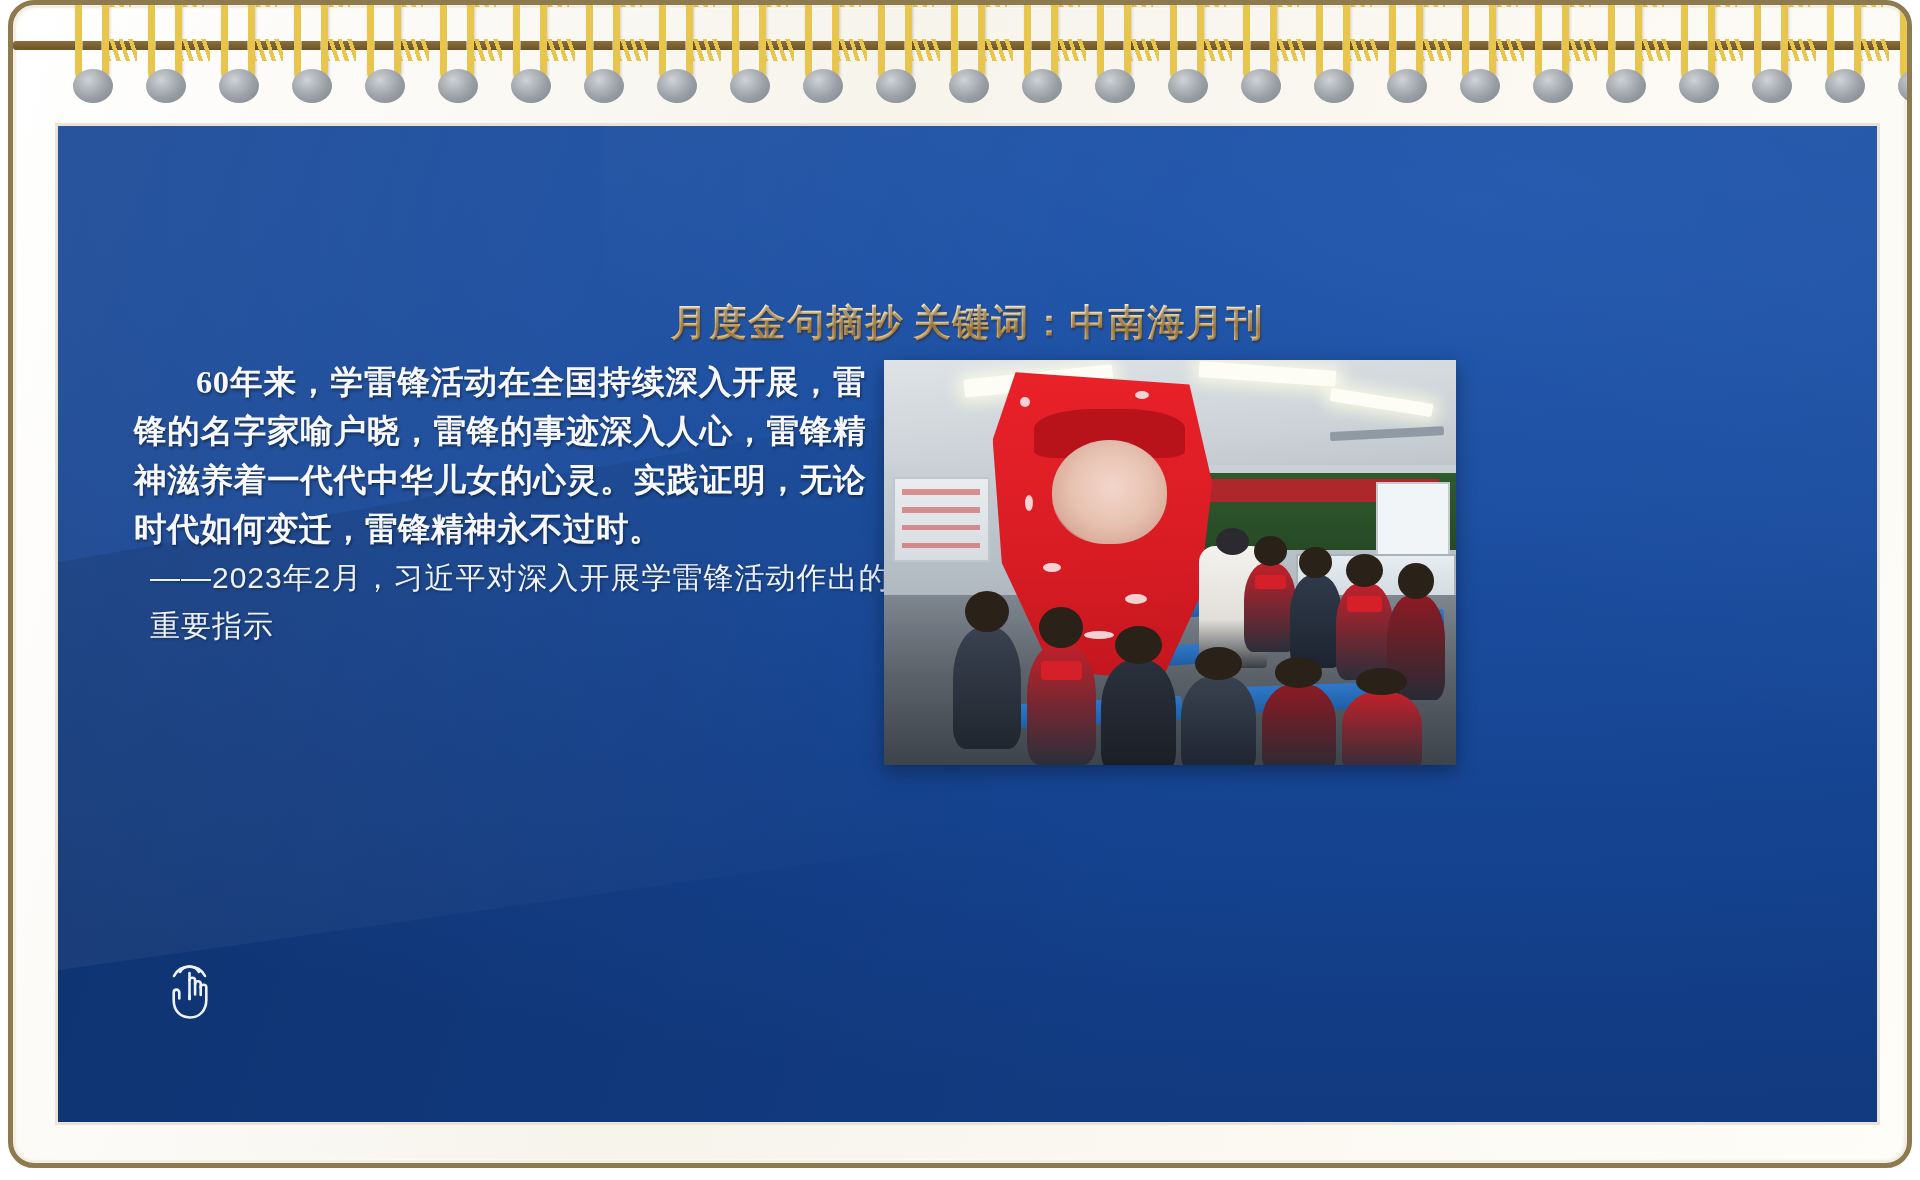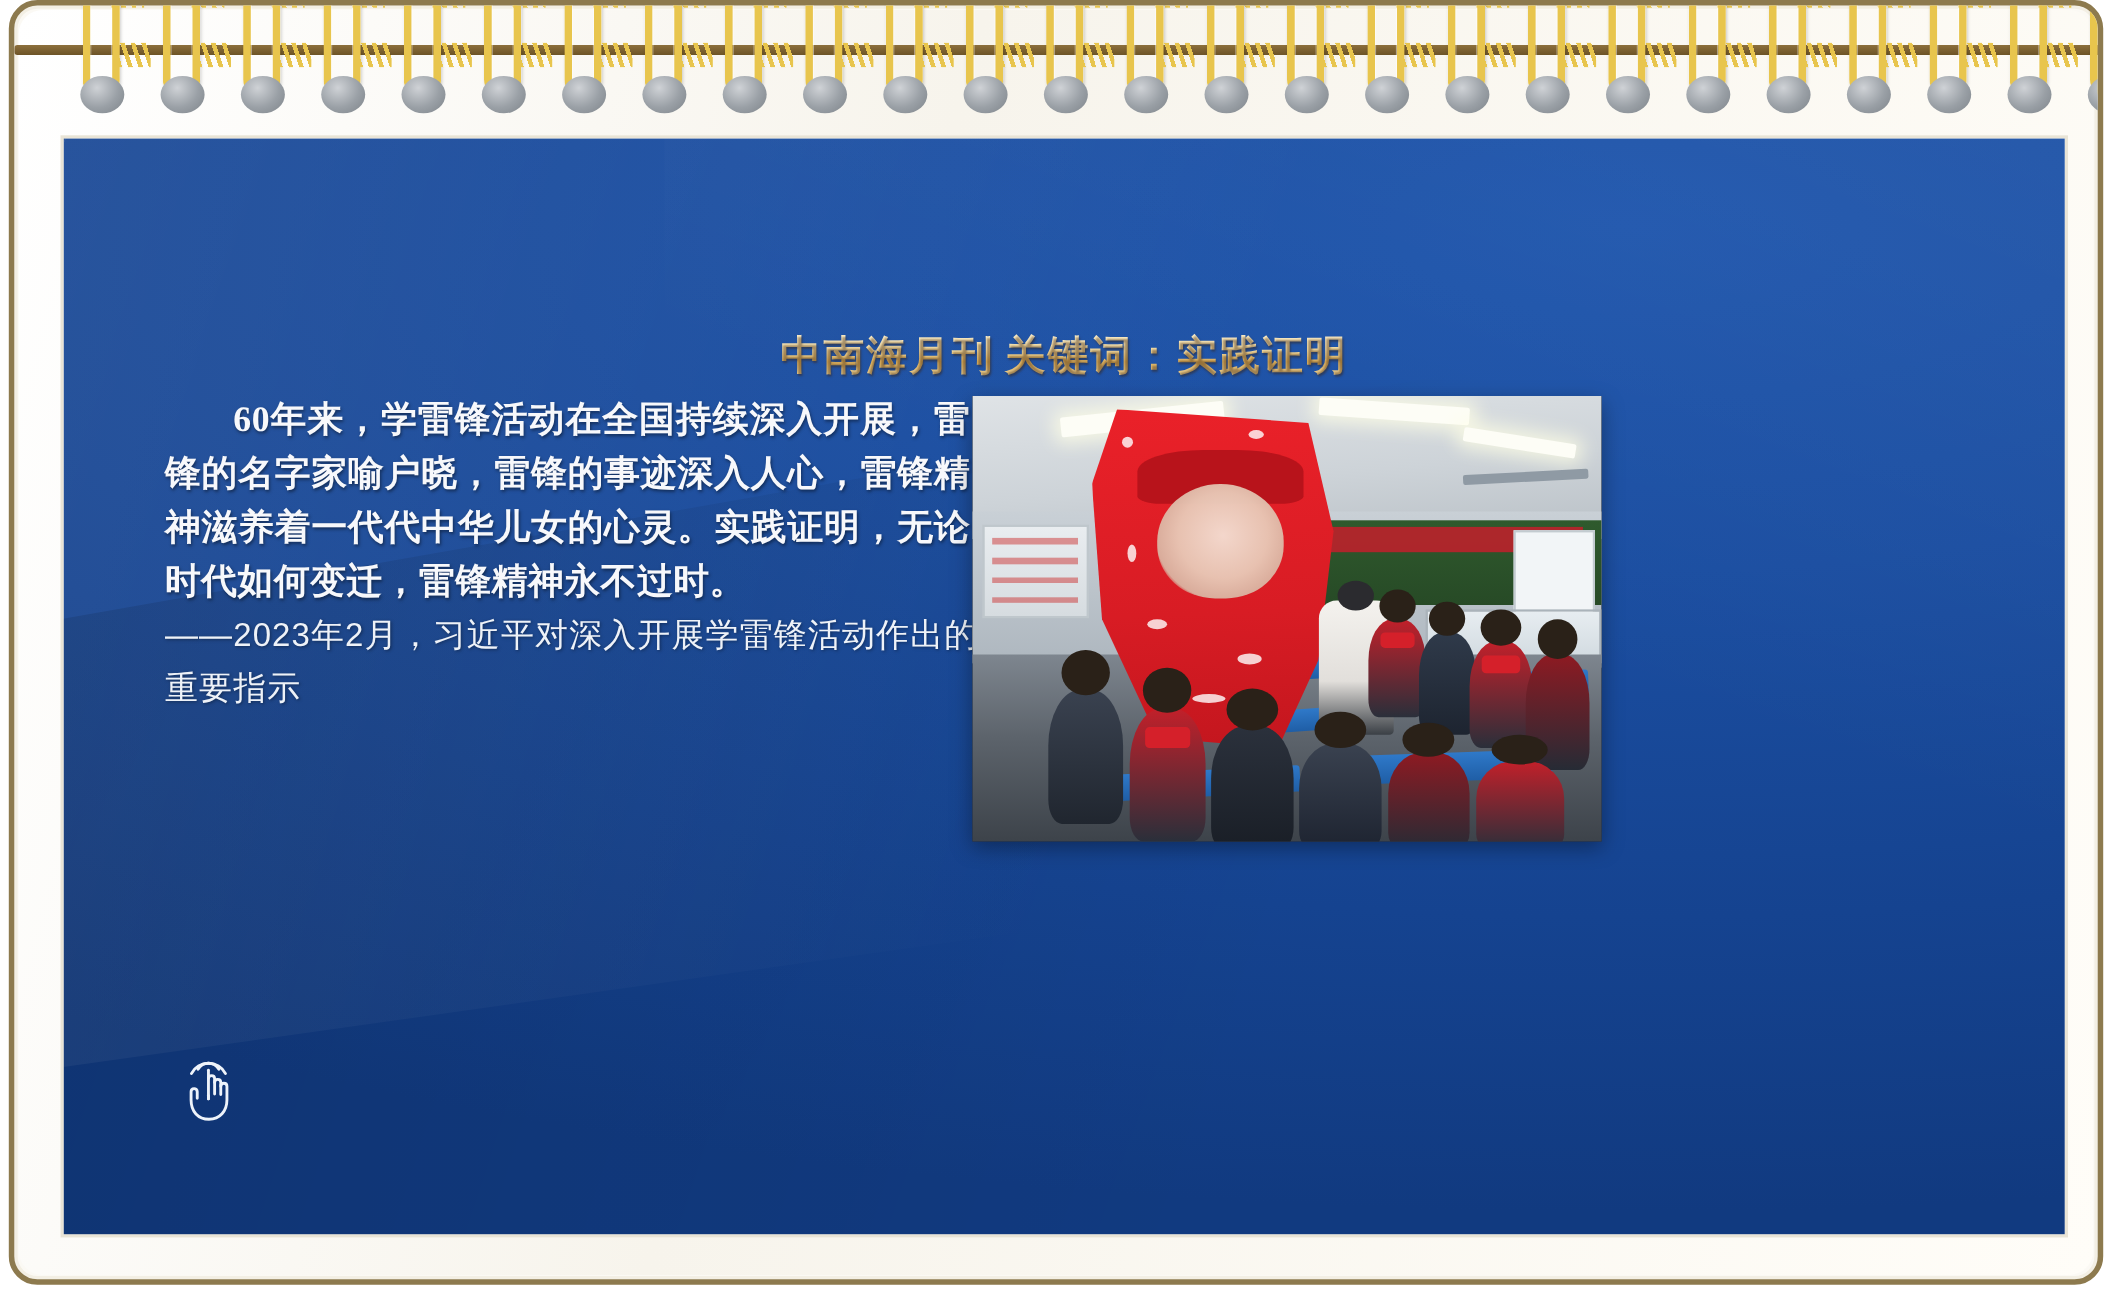--- a/index.html
+++ b/index.html
@@ -118,21 +118,21 @@
     letter-spacing:2px;
     background:linear-gradient(180deg,#fff6dc 0%,#f4dda4 40%,#e0b461 62%,#f6e6b8 100%);
     -webkit-background-clip:text; background-clip:text;
     -webkit-text-fill-color:transparent;
     text-shadow:1px 2px 2px rgba(60,30,5,.45);
   }
 
   
   .quote {
     position:absolute;
-    left:92px; top:232px; width:732px;
+    left:76px; top:232px; width:732px;
     font-family:"Liberation Serif", serif;
     font-weight:bold;
     font-size:32.5px;
     line-height:49px;
     color:#f7f8fb;
     text-align:justify;
     text-indent:62px;
     text-shadow:1px 2px 3px rgba(0,0,0,.45);
     letter-spacing:0.5px;
   }
@@ -261,23 +261,23 @@
   <div class="page-outer">
 
     <div class="page-inner">
       <div class="slide">
         <div class="sweep1"></div>
         <div class="sweep2"></div>
         <div class="sweep3"></div>
 
 
         <div class="subtitle-wrap">
-          <span class="subtitle">中南海月刊</span>
+          <span class="subtitle">月度金句摘抄</span>
           <span class="subtitle gap"></span>
-          <span class="subtitle">关键词：实践证明</span>
+          <span class="subtitle">关键词：中南海月刊</span>
         </div>
 
         <div class="quote">60年来，学雷锋活动在全国持续深入开展，雷锋的名字家喻户晓，雷锋的事迹深入人心，雷锋精神滋养着一代代中华儿女的心灵。实践证明，无论时代如何变迁，雷锋精神永不过时。</div>
 
         <div class="attrib">——2023年2月，习近平对深入开展学雷锋活动作出的重要指示</div>
 
         <div class="photo">
           <div class="ceil"></div>
           <div class="lamp l1"></div>
           <div class="lamp l2"></div>

